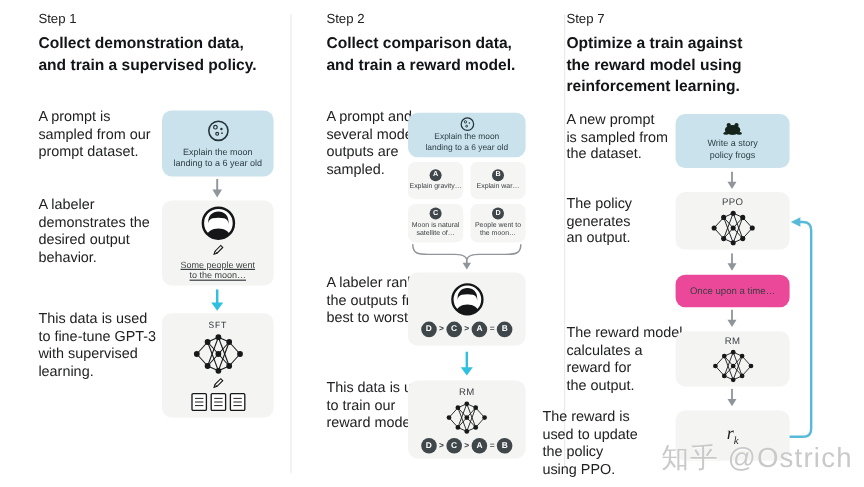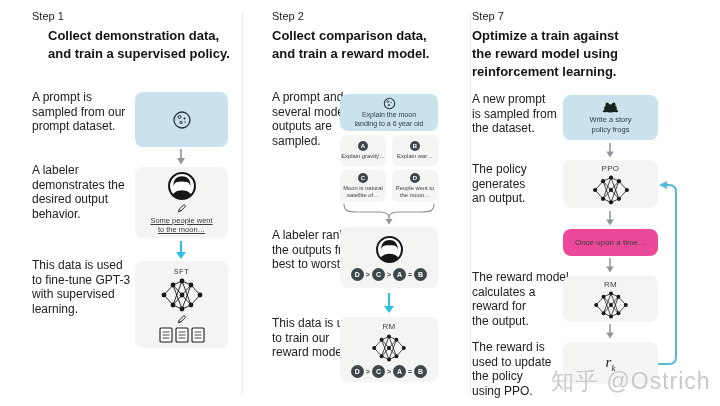--- a/index.html
+++ b/index.html
@@ -36,37 +36,39 @@
         z-index:5;text-shadow:0 1px 0 #ffffff;}
   svg{display:block;}
 </style>
 </head>
 <body>
 
 <div class="divider" style="left:242px;"></div>
 <div class="divider" style="left:470px;"></div>
 
 <div class="step-label" style="left:32px;top:10px;">Step 1</div>
-<div class="heading pre" style="left:32px;top:27px;margin-left:16px;">Collect demonstration data,
+<div class="heading pre" style="left:32px;top:27px;">Collect demonstration data,
 and train a supervised policy.</div>
 
 <div class="caption pre" style="left:32px;top:90px;">A prompt is
 sampled from our
 prompt dataset.</div>
 
 <div class="pbox" style="left:135px;top:92px;width:93px;height:55px;">
   <span>
     <svg width="20" height="20" viewBox="0 0 20 20">
       <circle cx="10" cy="10" r="8" fill="none" stroke="#24323a" stroke-width="1.3"></circle>
       <circle cx="7.5" cy="7" r="1.5" fill="none" stroke="#24323a" stroke-width="1"></circle>
       <circle cx="12.5" cy="8.5" r="1" fill="#24323a"></circle>
       <circle cx="9" cy="12.5" r="1.2" fill="none" stroke="#24323a" stroke-width="1"></circle>
       <circle cx="13" cy="12" r="0.7" fill="#24323a"></circle>
     </svg>
   </span>
+  <div class="t pre">Explain the moon
+landing to a 6 year old</div>
 </div>
 
 <span class="abs" style="left:176px;top:149px;">
   <svg width="10" height="16" viewBox="0 0 10 16">
     <line x1="5" y1="0" x2="5" y2="10" stroke="#8f959a" stroke-width="1.6"></line>
     <polygon points="1,9 9,9 5,15.5" fill="#8f959a"></polygon>
   </svg>
 </span>
 
 <div class="caption pre" style="left:32px;top:163px;">A labeler
@@ -439,21 +441,21 @@
   </span>
 </div>
 
 <span class="abs" style="left:605px;top:324px;">
   <svg width="10" height="15" viewBox="0 0 10 16">
     <line x1="5" y1="0" x2="5" y2="10" stroke="#8f959a" stroke-width="1.6"></line>
     <polygon points="1,9 9,9 5,15.5" fill="#8f959a"></polygon>
   </svg>
 </span>
 
-<div class="caption pre" style="left:472px;top:340px;">The reward is
+<div class="caption pre" style="left:452px;top:340px;">The reward is
 used to update
 the policy
 using PPO.</div>
 
 <div class="gbox" style="left:563px;top:342px;width:95px;height:42px;">
   <span class="rk"><span>r</span><sub>k</sub></span>
 </div>
 
 <span class="abs" style="left:655px;top:180px;z-index:2;">
   <svg width="28" height="192" viewBox="0 0 28 192">

